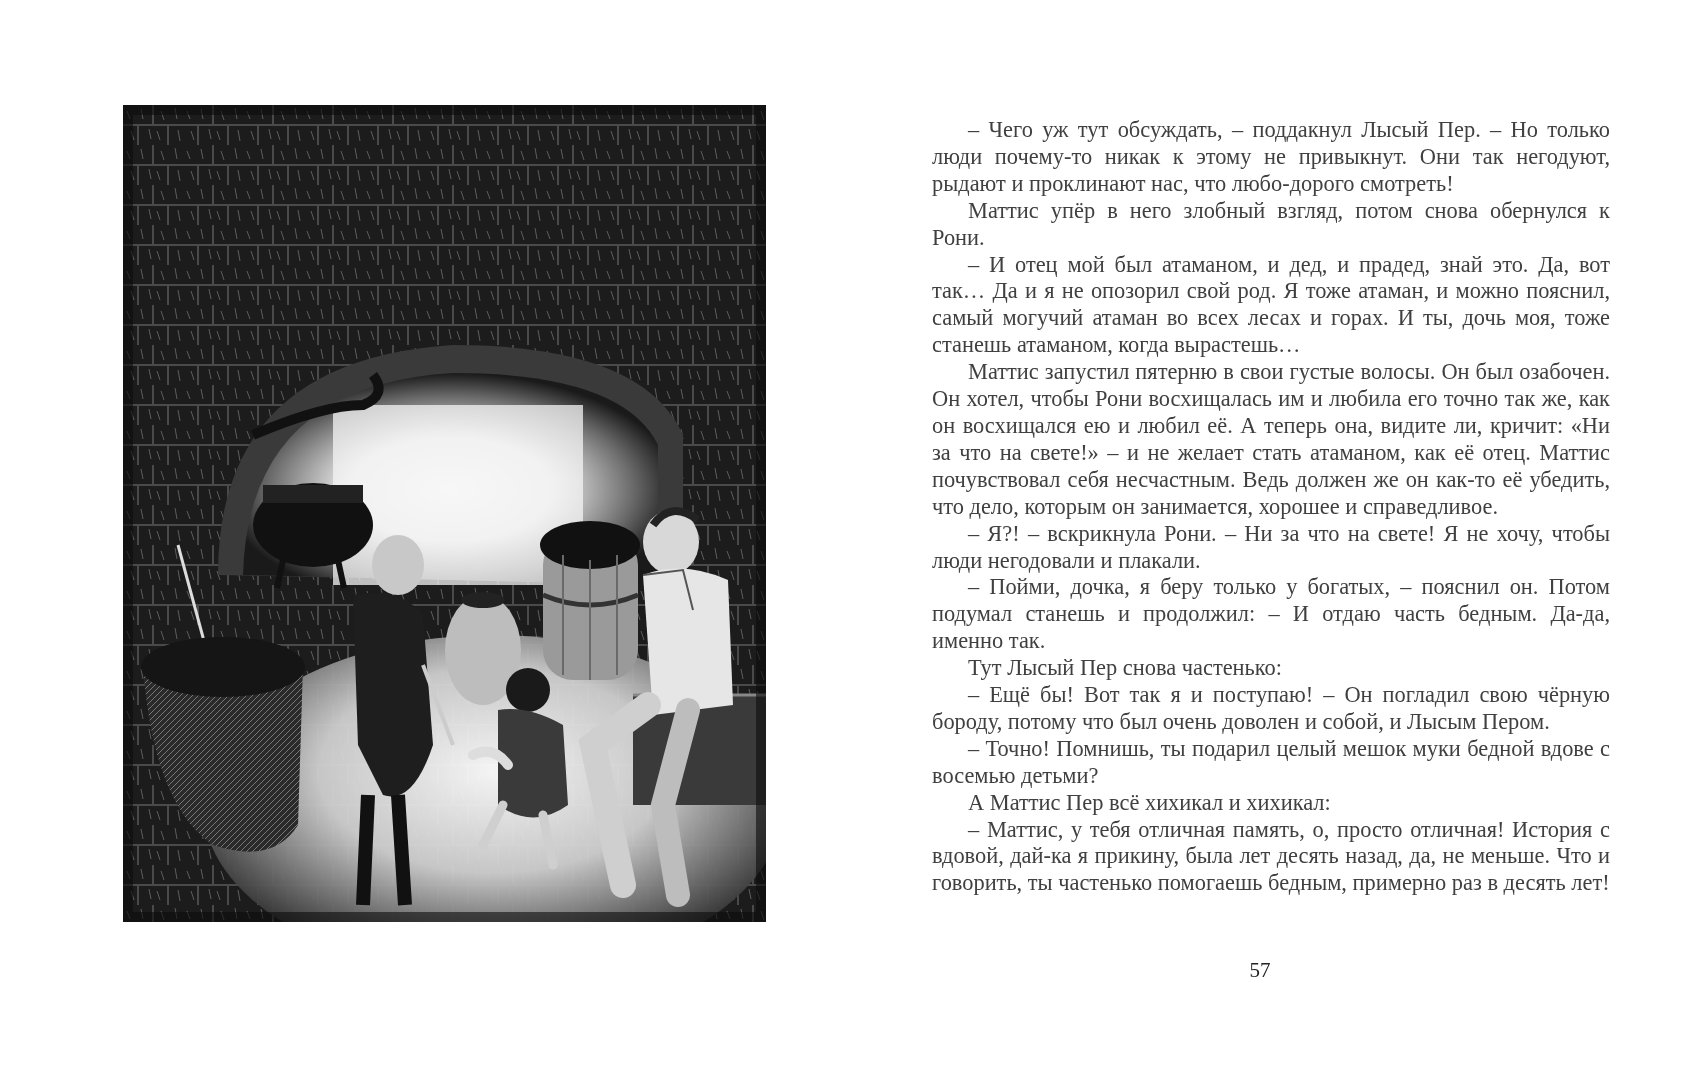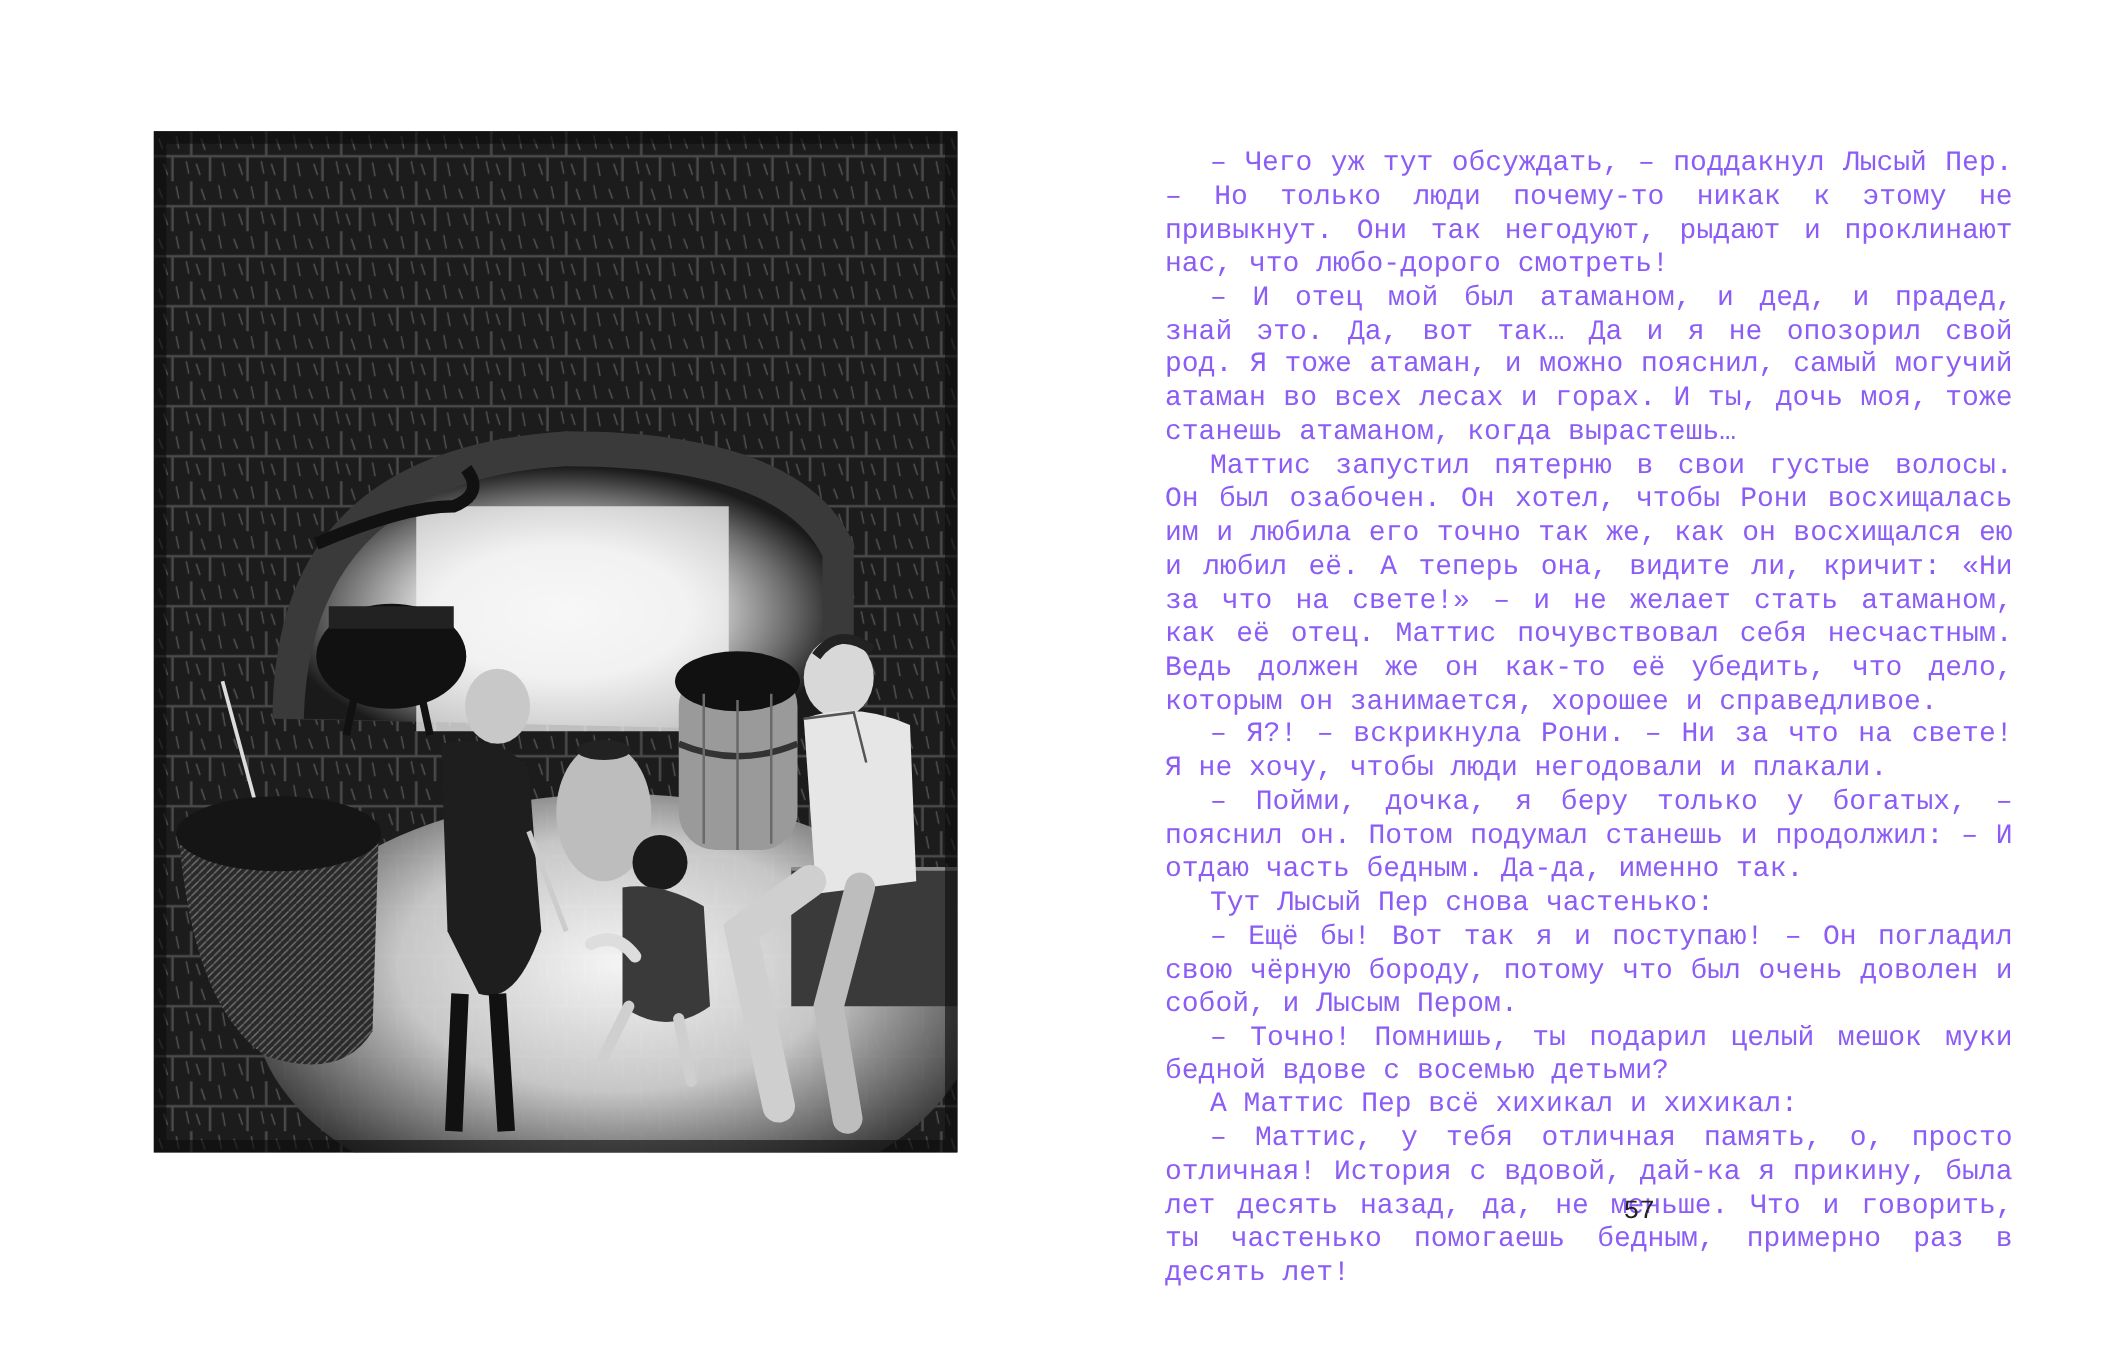--- a/index.html
+++ b/index.html
@@ -35,42 +35,41 @@
       display: block;
       width: 100%;
       height: 100%;
     }
     
     .text-column {
       position: absolute;
       left: 932px;
       top: 117px;
       width: 678px;
-      font-family: Liberation Mono, monospace;
+      font-family: Liberation Serif, serif;
       font-size: 22.4px;
       line-height: 26.9px;
       text-align: justify;
-      color: #8b5cf6;
+      color: #404040;
     }
     .text-column p {
       margin: 0;
       text-indent: 36px;
       text-align: justify;
       hyphens: manual;
     }
     .page-number {
       position: absolute;
       left: 1240px;
       top: 958px;
       width: 40px;
-      text-align: right;
-      font-family: Liberation Mono, monospace;
+      text-align: center;
+      font-family: Liberation Serif, serif;
       font-size: 21px;
       color: #222;
-      margin-left: 44px;
     }
   </style>
 </head>
 <body>
 
 <div class="spread">
 
   <div class="illustration" role="img" aria-label="Pen-and-ink illustration: a stone cellar with an arched hearth; a hunched old man (Bald Per) with a stick stands at left beside a wicker basket and a hanging cauldron; a curly-haired bearded man (Mattis) sits on a bench by a barrel and a jug at right; a small child (Ronja) sits on the floor in the middle of a pool of light.">
     <svg viewBox="0 0 643 817" xmlns="http://www.w3.org/2000/svg">
       <defs>
@@ -149,20 +148,21 @@
         <path d="M350 650 Q370 640 385 660" stroke="#ddd" stroke-width="10" fill="none" stroke-linecap="round"></path>
         <path d="M380 700 L360 740 M420 710 L430 760" stroke="#cfcfcf" stroke-width="9" stroke-linecap="round"></path>
       </g>
 
       <rect x="0" y="0" width="643" height="817" fill="none" stroke="#0c0c0c" stroke-width="20" opacity="0.6"></rect>
     </svg>
   </div>
 
   <div class="text-column">
     <p>– Чего уж тут обсуждать, – поддакнул Лысый Пер. – Но только люди почему-то никак к этому не привыкнут. Они так негодуют, рыдают и проклинают нас, что любо-дорого смотреть!</p>
+    <p>Маттис упёр в него злобный взгляд, потом снова обернулся к Рони.</p>
     <p>– И отец мой был атаманом, и дед, и прадед, знай это. Да, вот так… Да и я не опозорил свой род. Я тоже атаман, и можно пояснил, самый могучий атаман во всех лесах и горах. И ты, дочь моя, тоже станешь атаманом, когда вырастешь…</p>
     <p>Маттис запустил пятерню в свои густые волосы. Он был озабочен. Он хотел, чтобы Рони восхищалась им и любила его точно так же, как он восхищался ею и любил её. А теперь она, видите ли, кричит: «Ни за что на свете!» – и не желает стать атаманом, как её отец. Маттис почувствовал себя несчастным. Ведь должен же он как-то её убедить, что дело, которым он занимается, хорошее и справедливое.</p>
     <p>– Я?! – вскрикнула Рони. – Ни за что на свете! Я не хочу, чтобы люди негодовали и плакали.</p>
     <p>– Пойми, дочка, я беру только у богатых, – пояснил он. Потом подумал станешь и продолжил: – И отдаю часть бедным. Да-да, именно так.</p>
     <p>Тут Лысый Пер снова частенько:</p>
     <p>– Ещё бы! Вот так я и поступаю! – Он погладил свою чёрную бороду, потому что был очень доволен и собой, и Лысым Пером.</p>
     <p>– Точно! Помнишь, ты подарил целый мешок муки бедной вдове с восемью детьми?</p>
     <p>А Маттис Пер всё хихикал и хихикал:</p>
     <p>– Маттис, у тебя отличная память, о, просто отличная! История с вдовой, дай-ка я прикину, была лет десять назад, да, не меньше. Что и говорить, ты частенько помогаешь бедным, примерно раз в десять лет!</p>
   </div>

